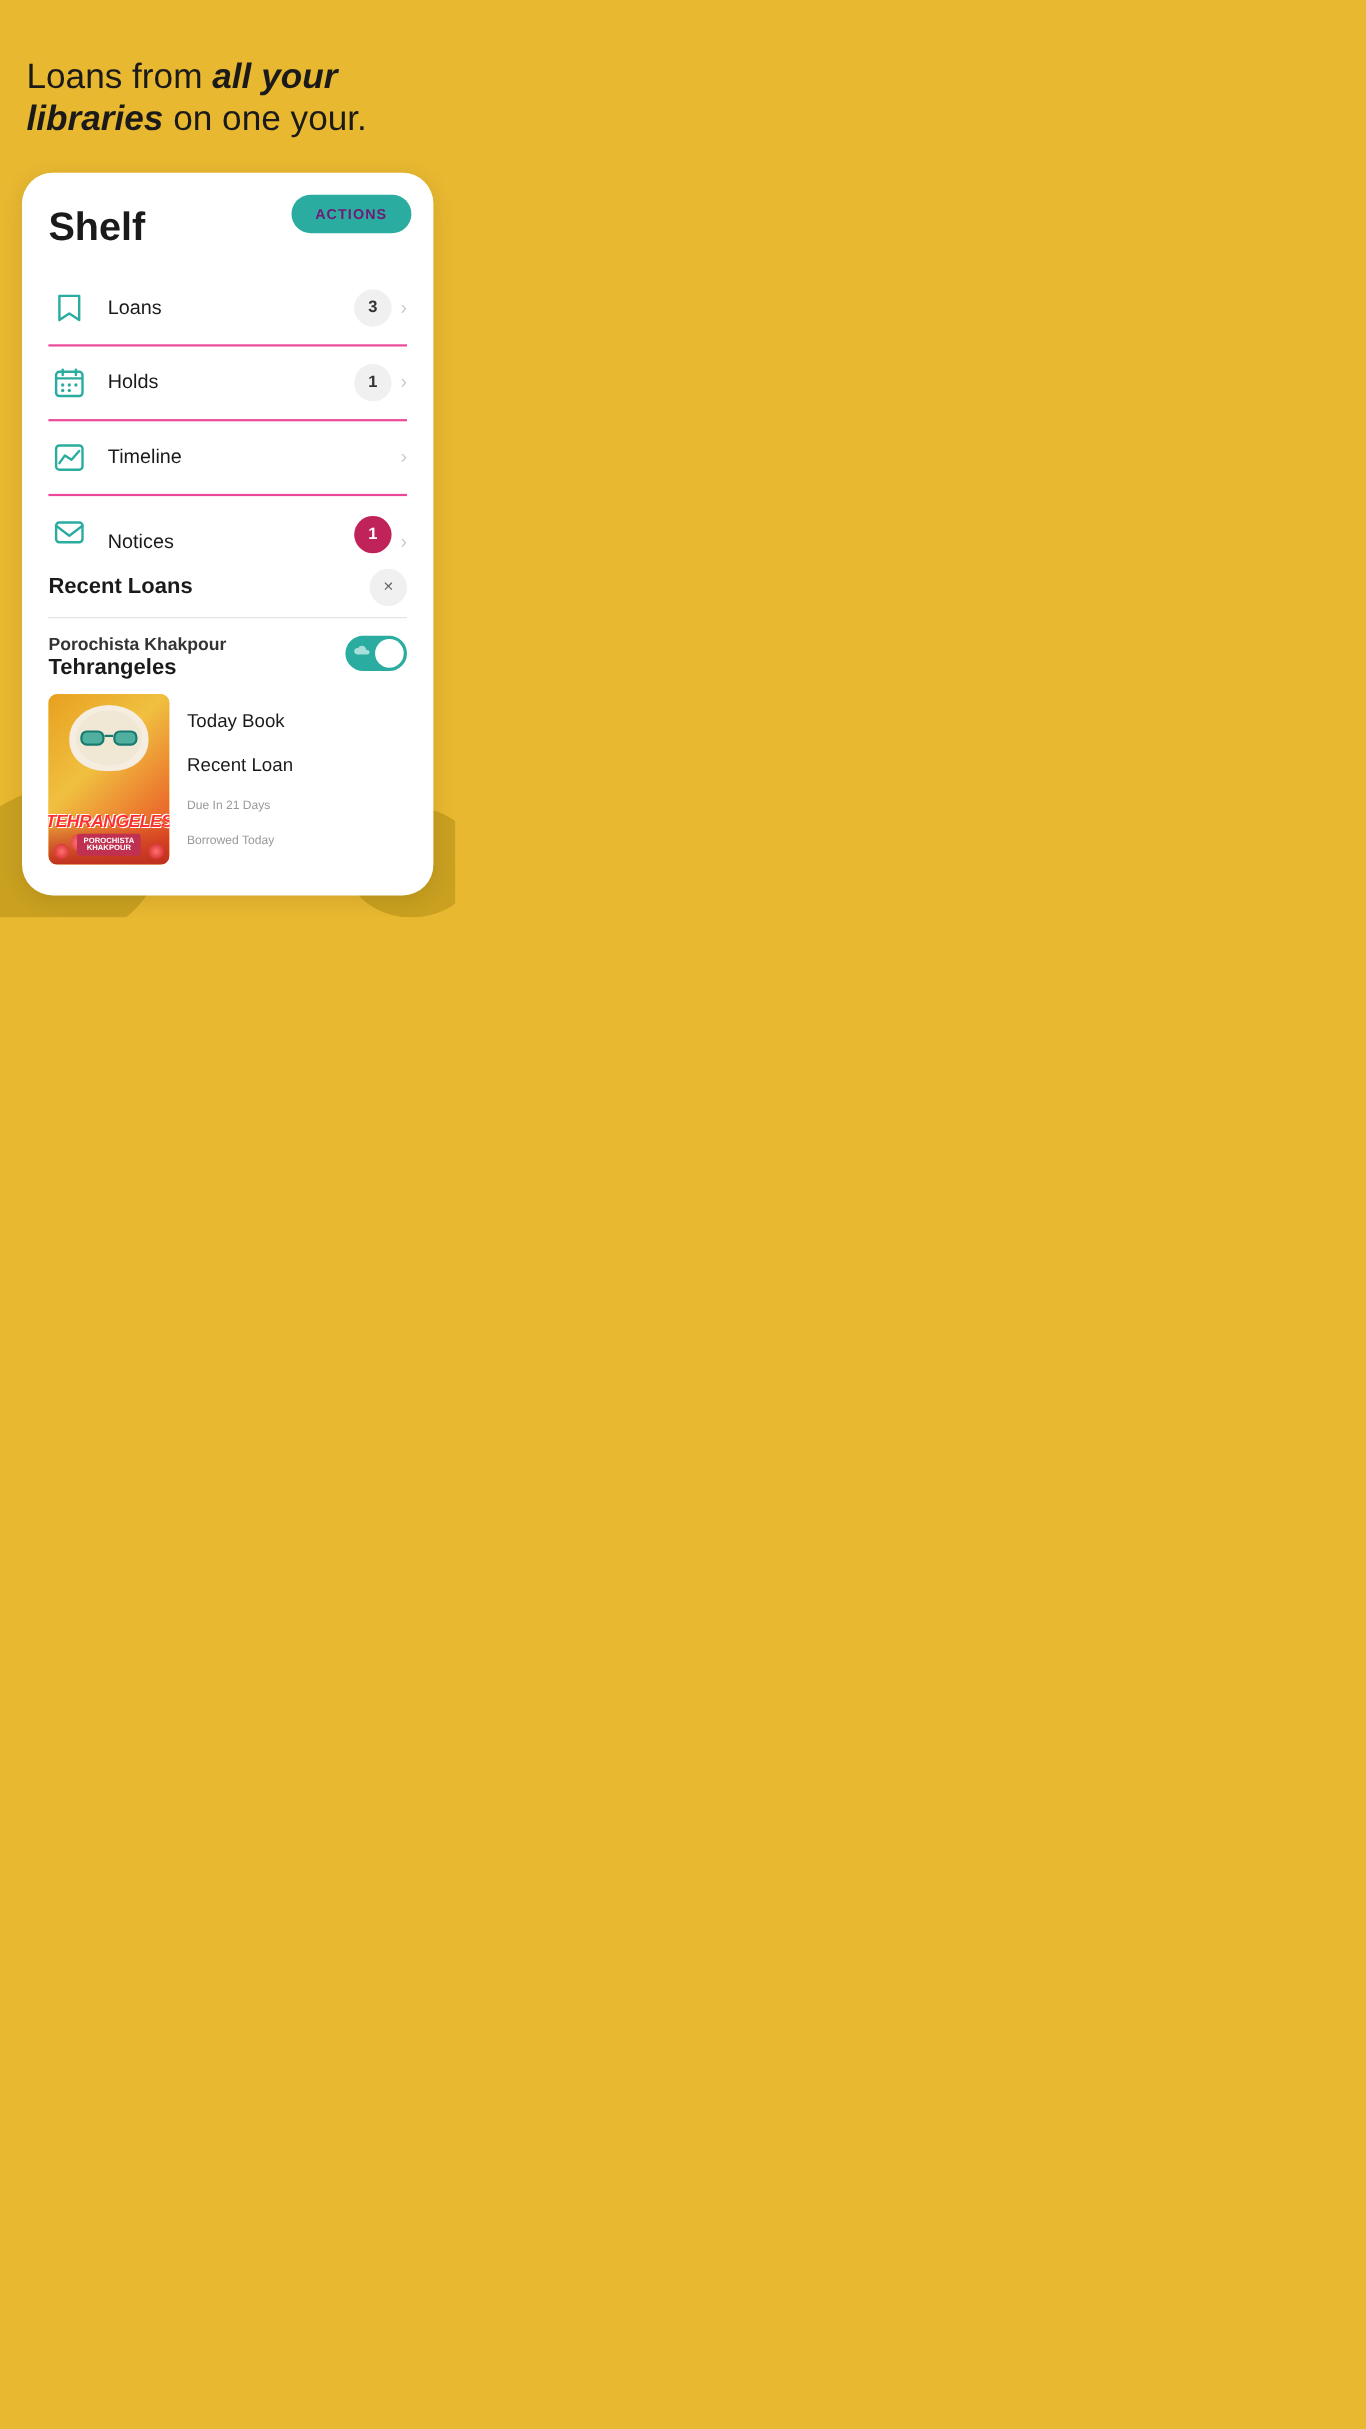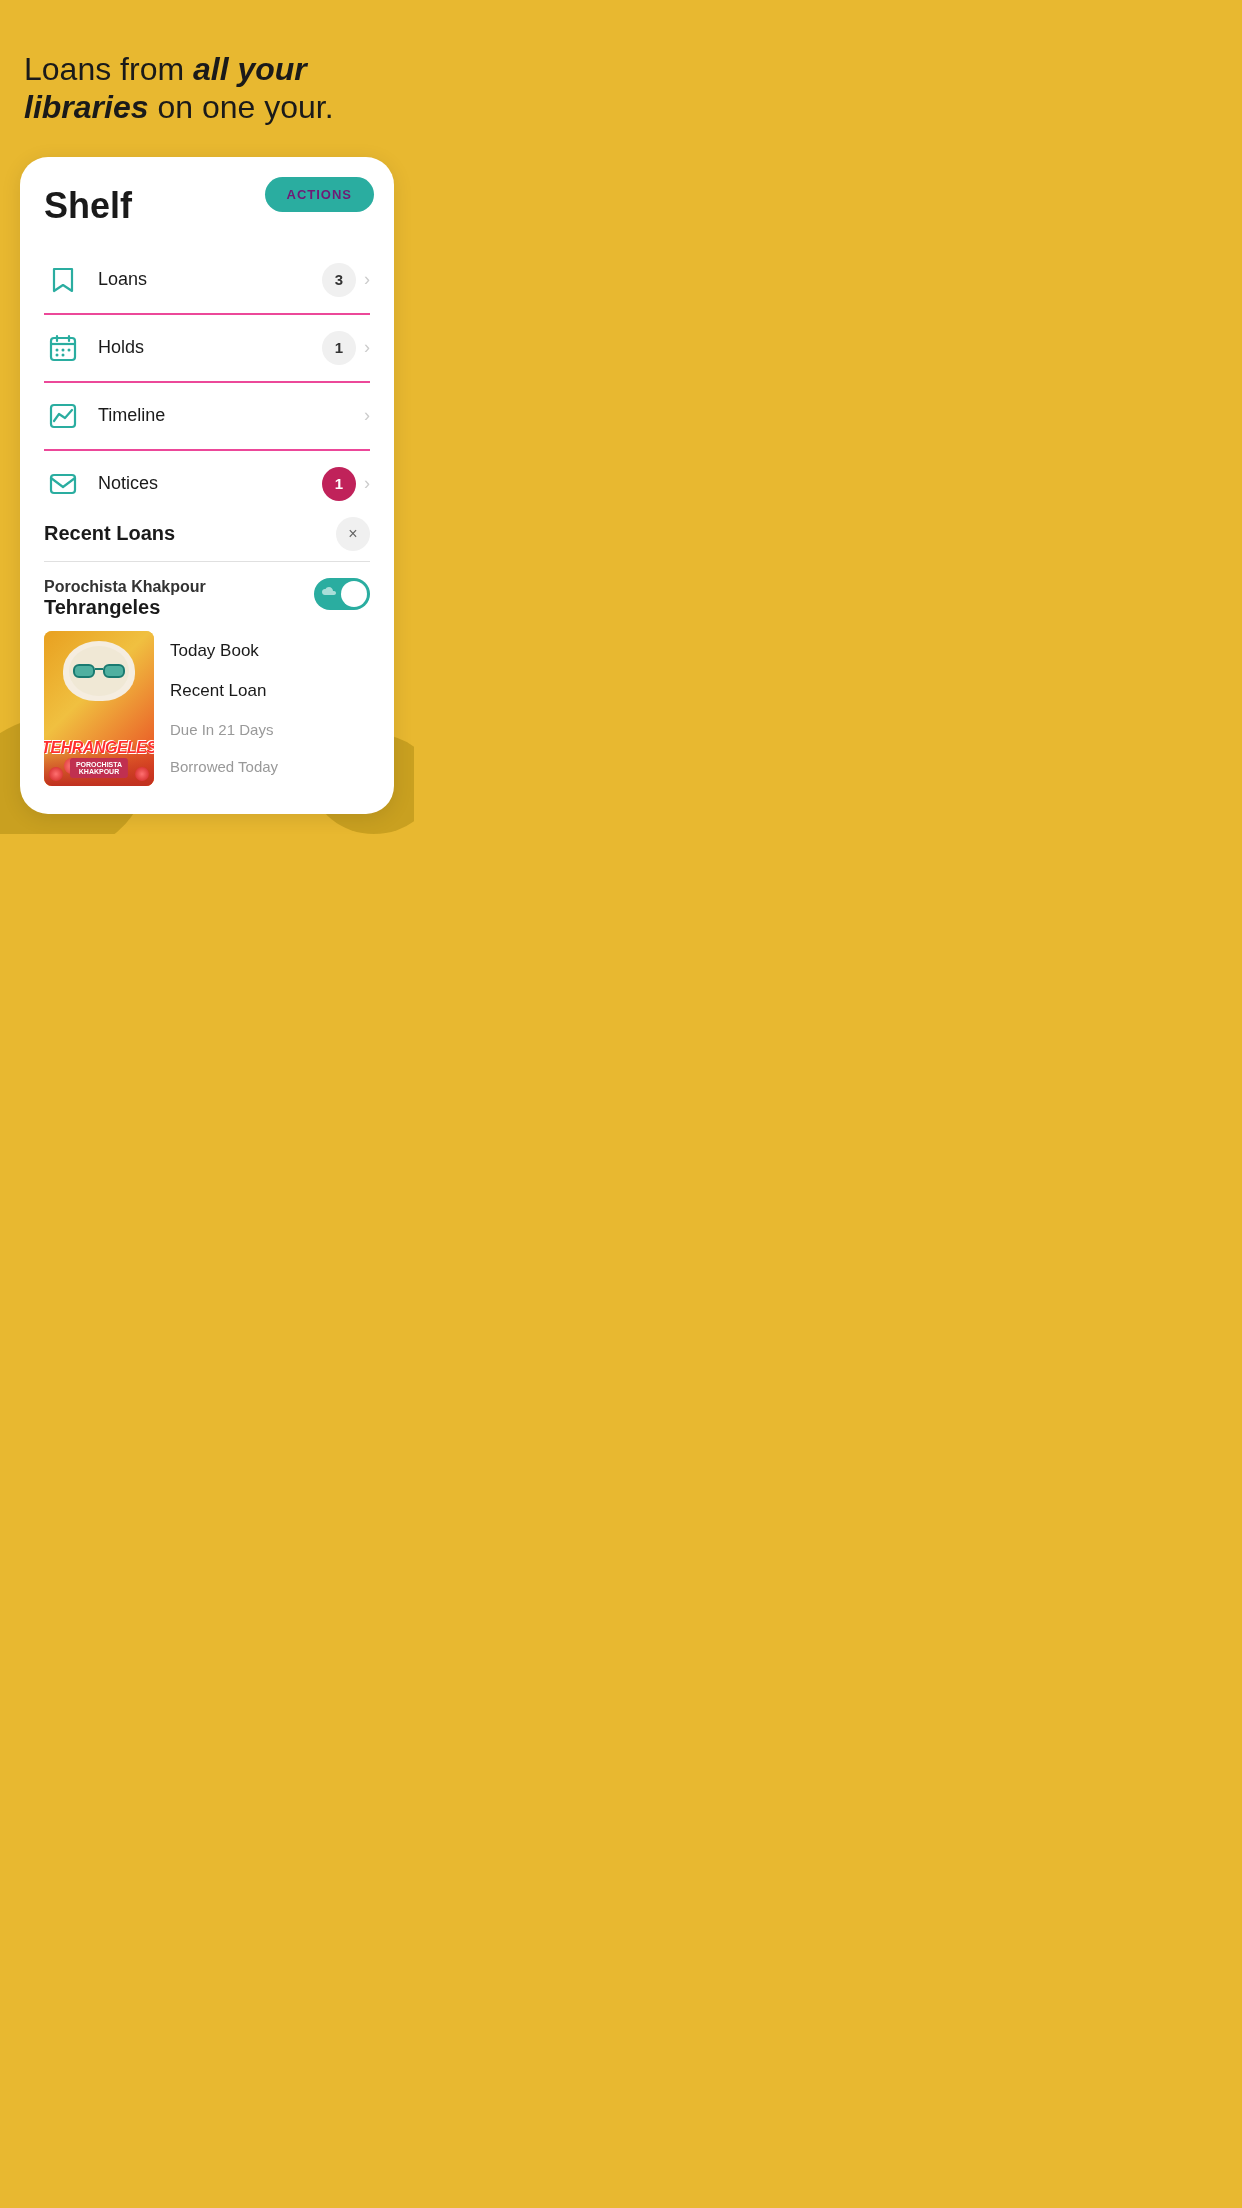--- a/index.html
+++ b/index.html
@@ -107,20 +107,21 @@
     .menu-item {
       display: flex;
       align-items: center;
       padding: 14px 0;
       border-bottom: 2px solid #ec4899;
       cursor: pointer;
     }
 
     .menu-item:last-child {
       border-bottom: none;
+      align-items: flex-end;
     }
 
     .menu-icon {
       width: 38px;
       height: 38px;
       margin-right: 16px;
       flex-shrink: 0;
       display: flex;
       align-items: center;
       justify-content: center;
@@ -312,21 +313,21 @@
 
     .book-action-item {
       font-size: 17px;
       color: #1a1a1a;
       padding: 6px 0;
       cursor: pointer;
     }
 
     .book-action-item.muted {
       color: #999;
-      font-size: 15px;
+      font-size: 11px;
     }
   </style>
 </head>
 <body>
 
 <div class="background">
   <div class="bg-blob"></div>
   <div class="bg-blob-right"></div>
 </div>
 

